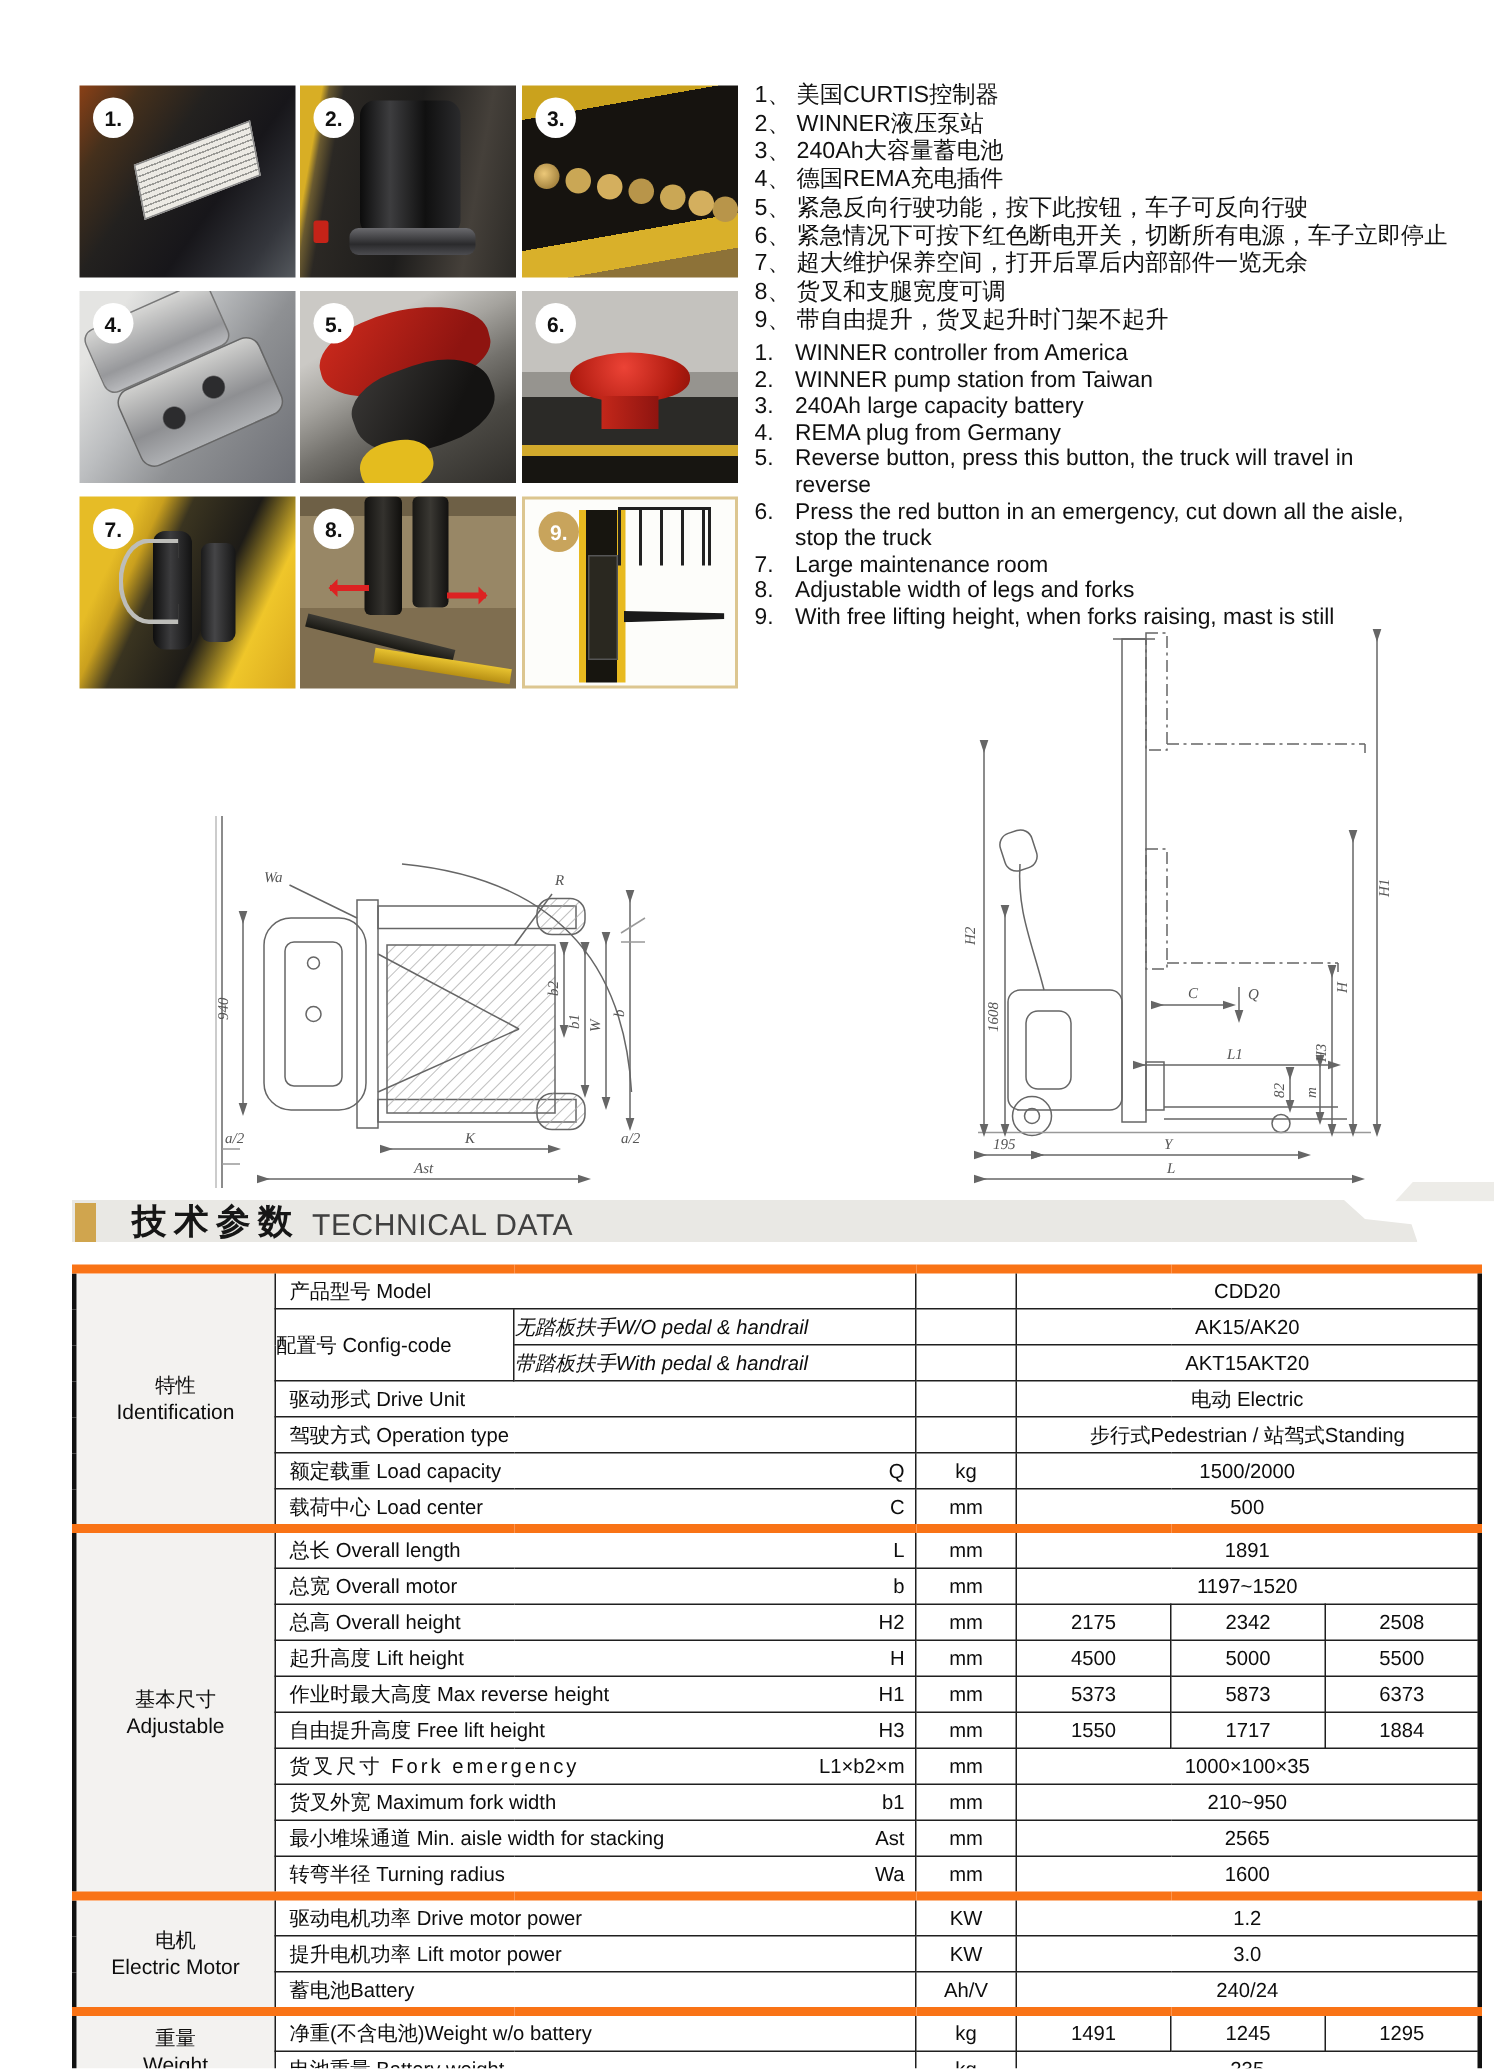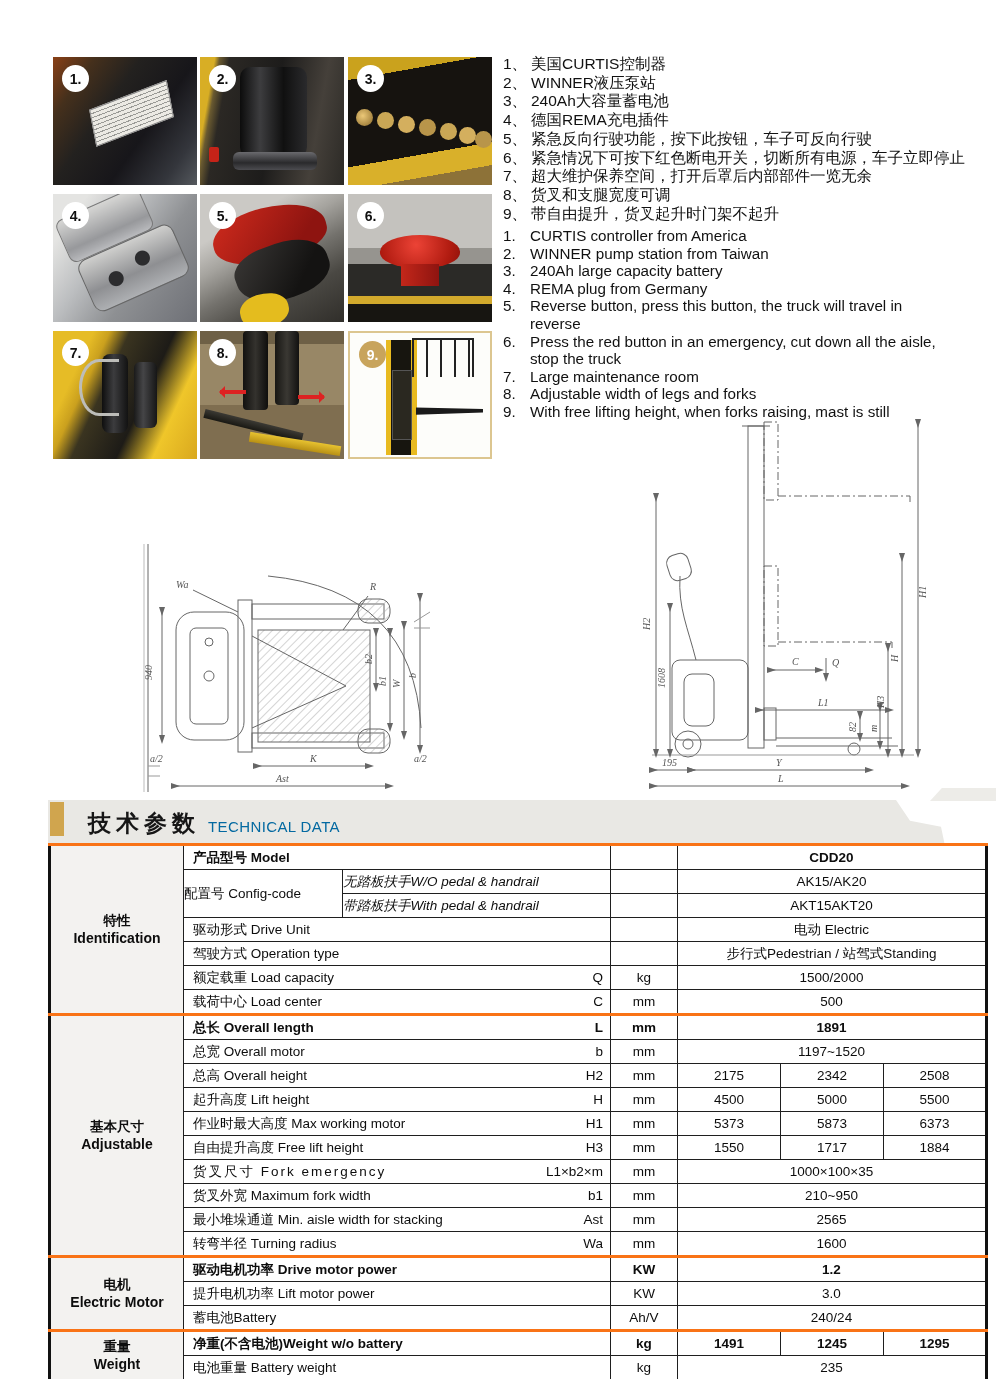--- a/index.html
+++ b/index.html
@@ -87,35 +87,35 @@
   .features-en .feat .num{flex:0 0 27px;}
   .feat .txt{flex:1;}
 
   
   .drawing{position:absolute;}
   .top-view{left:118px;top:538px;}
   .side-view{left:592px;top:408px;}
   .drawing text{font-family:"Liberation Serif","DejaVu Serif",serif;font-style:italic;font-size:10px;fill:#555;}
 
   
-  .band{position:absolute;left:48px;top:800px;width:897px;height:46px;background:#e9e8e4;
+  .band{position:absolute;left:48px;top:800px;width:897px;height:28px;background:#e9e8e4;
         clip-path:polygon(0 0,848px 0,862px 45%,893px 58%,897px 100%,0 100%);
         display:flex;align-items:center;}
   .gold{position:absolute;left:2px;top:2px;width:14px;height:34px;background:#d0a54e;}
   .t-cn{margin-left:40px;font-size:23px;font-weight:bold;letter-spacing:5px;color:#161616;}
-  .t-en{margin-left:8px;margin-top:7px;font-size:15px;letter-spacing:0.4px;color:#0369a1;}
+  .t-en{margin-left:8px;margin-top:7px;font-size:20px;letter-spacing:0.4px;color:#404040;}
   .band-tail{position:absolute;left:930px;top:788px;width:66px;height:13px;background:#edece8;
              clip-path:polygon(18% 0,100% 0,100% 100%,0 100%);}
 
   
   #spec-table{position:absolute;left:48px;top:843px;width:937px;border-collapse:collapse;
               table-layout:fixed;border:3px solid #111;}
   #spec-table td{border:1.5px solid #1f1f1f;height:23px;padding:0;vertical-align:middle;
                  font-size:13.5px;color:#0d0d0d;overflow:hidden;white-space:nowrap;}
-  #spec-table tr.group-start td{border-top:3px solid #f97316;font-weight:bold;}
+  #spec-table tr.group-start td{border-top:6px solid #f97316;}
   td.cat{background:#f3f2f0;text-align:center;line-height:1.3;font-size:14.5px;white-space:normal;}
   td.cat .en{font-size:14px;}
   .pflex{display:flex;align-items:center;justify-content:space-between;padding:0 7px 0 9px;}
   .plabel{white-space:nowrap;}
   .psym{white-space:nowrap;padding-left:4px;}
   td.param-main{padding-left:9px;}
   td.param-sub{font-size:11.5px;padding-left:7px;font-style:italic;}
   td.unit,td.val{text-align:center;font-size:14px;}
 </style>
 </head>
@@ -212,21 +212,21 @@
         <span class="txt">货叉和支腿宽度可调</span>
       </div>
       <div class="feat">
         <span class="num">9、</span>
         <span class="txt">带自由提升，货叉起升时门架不起升</span>
       </div>
     </div>
   <div class="features features-en" id="features-en">
       <div class="feat">
         <span class="num">1.</span>
-        <span class="txt">CURTIS controller from America</span>
+        <span class="txt">WINNER controller from America</span>
       </div>
       <div class="feat">
         <span class="num">2.</span>
         <span class="txt">WINNER pump station from Taiwan</span>
       </div>
       <div class="feat">
         <span class="num">3.</span>
         <span class="txt">240Ah large capacity battery</span>
       </div>
       <div class="feat">
@@ -493,21 +493,21 @@
             </div>
           </td>
           <td class="unit">mm</td>
           <td class="val">4500</td>
           <td class="val">5000</td>
           <td class="val">5500</td>
         </tr>
         <tr>
           <td class="param" colspan="2">
             <div class="pflex">
-              <span class="plabel">作业时最大高度 Max working motor</span>
+              <span class="plabel">作业时最大高度 Max reverse height</span>
               <span class="psym">H1</span>
             </div>
           </td>
           <td class="unit">mm</td>
           <td class="val">5373</td>
           <td class="val">5873</td>
           <td class="val">6373</td>
         </tr>
         <tr>
           <td class="param" colspan="2">

